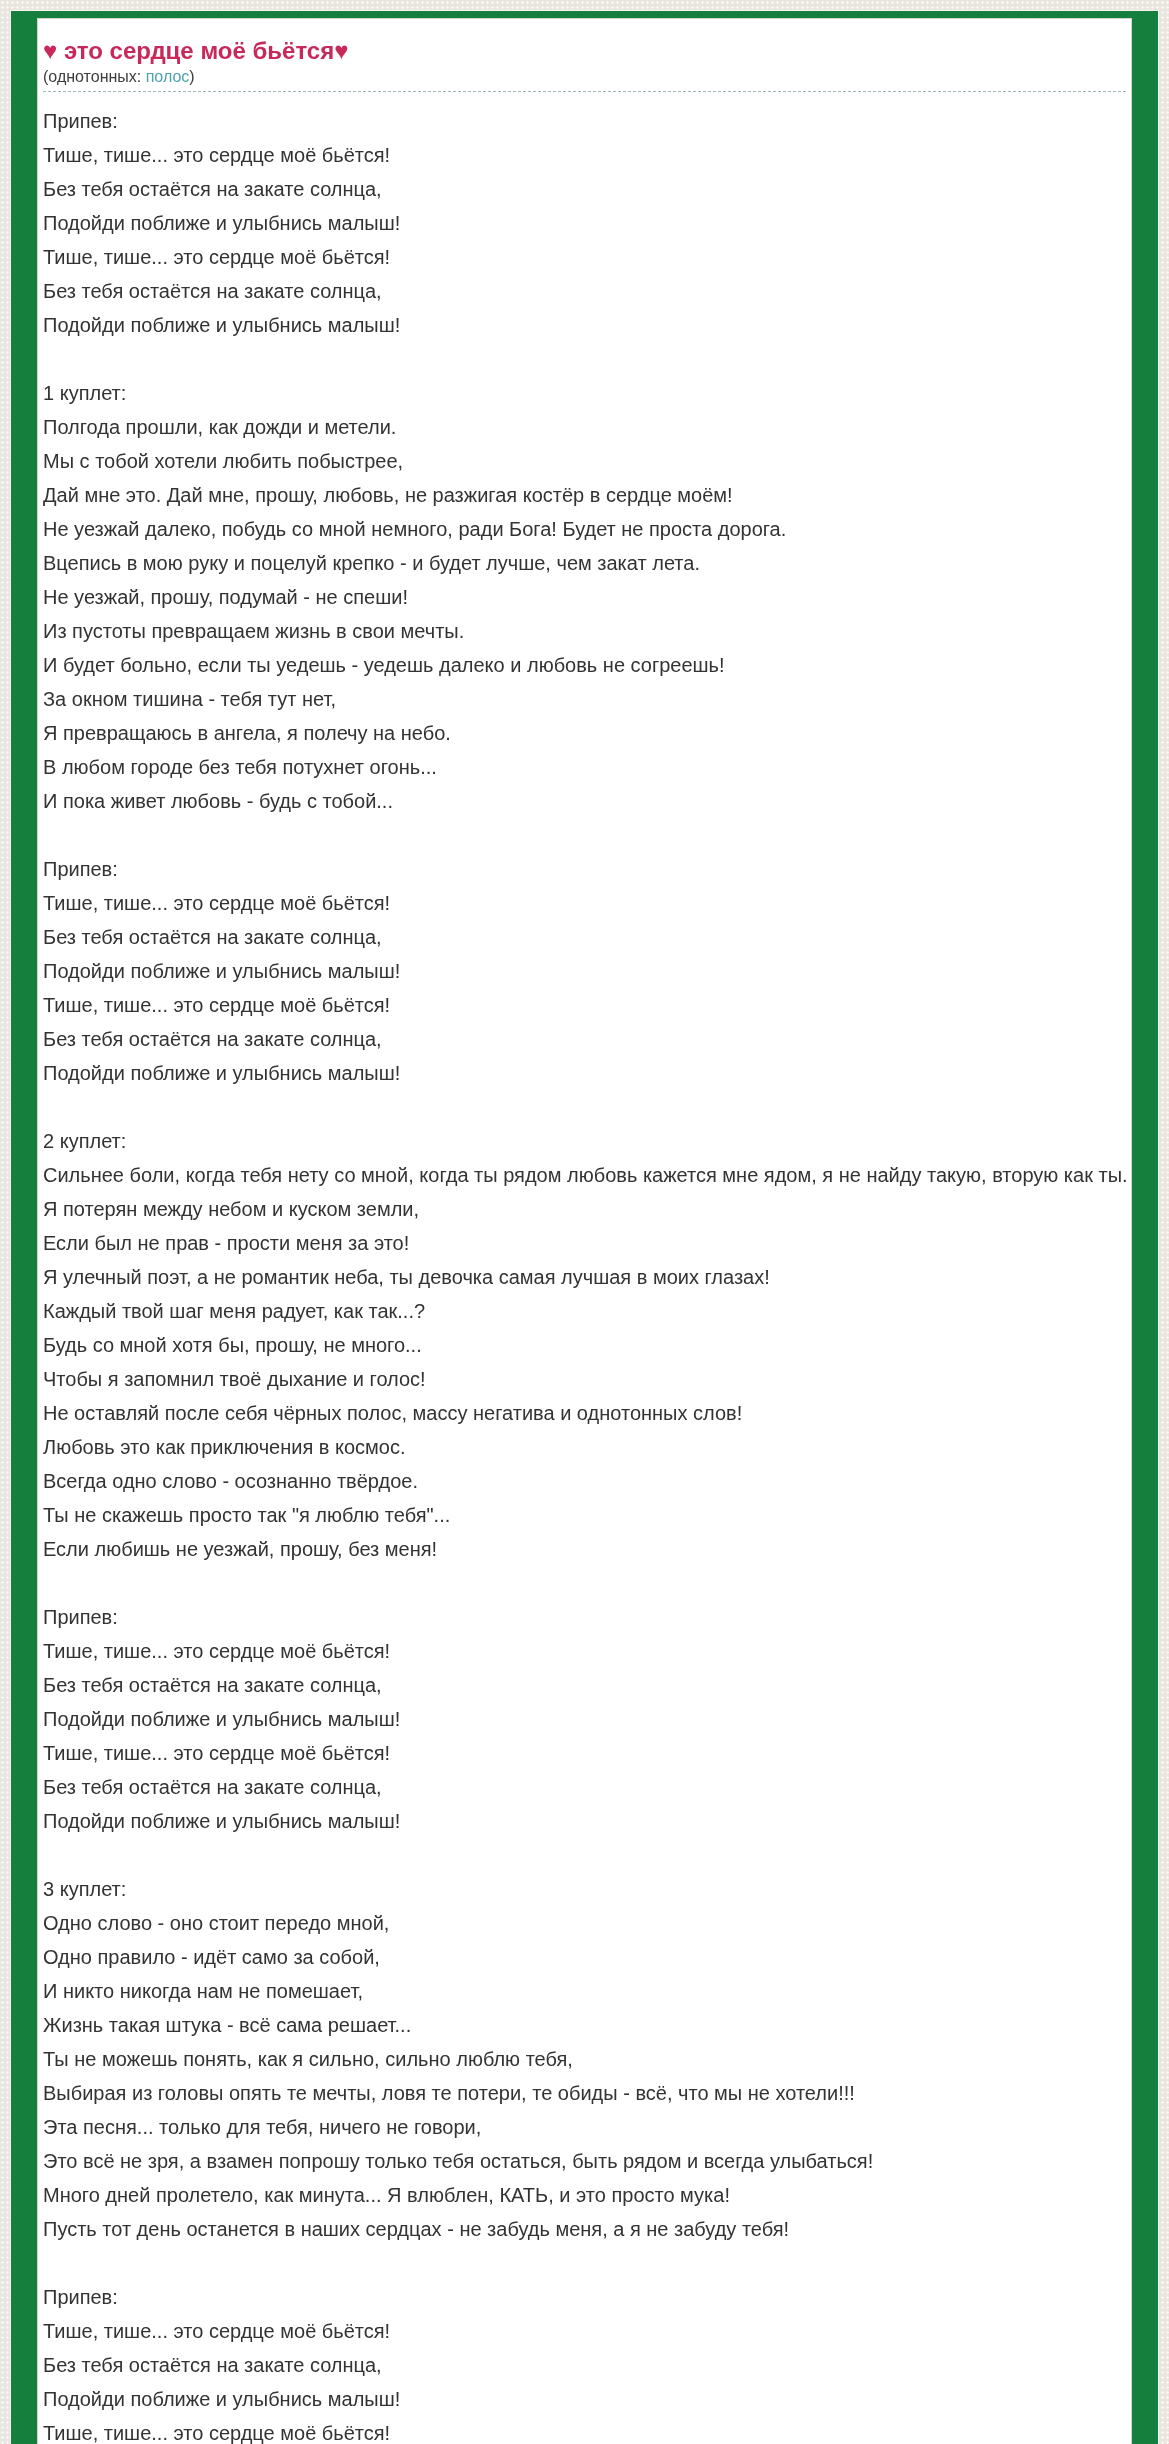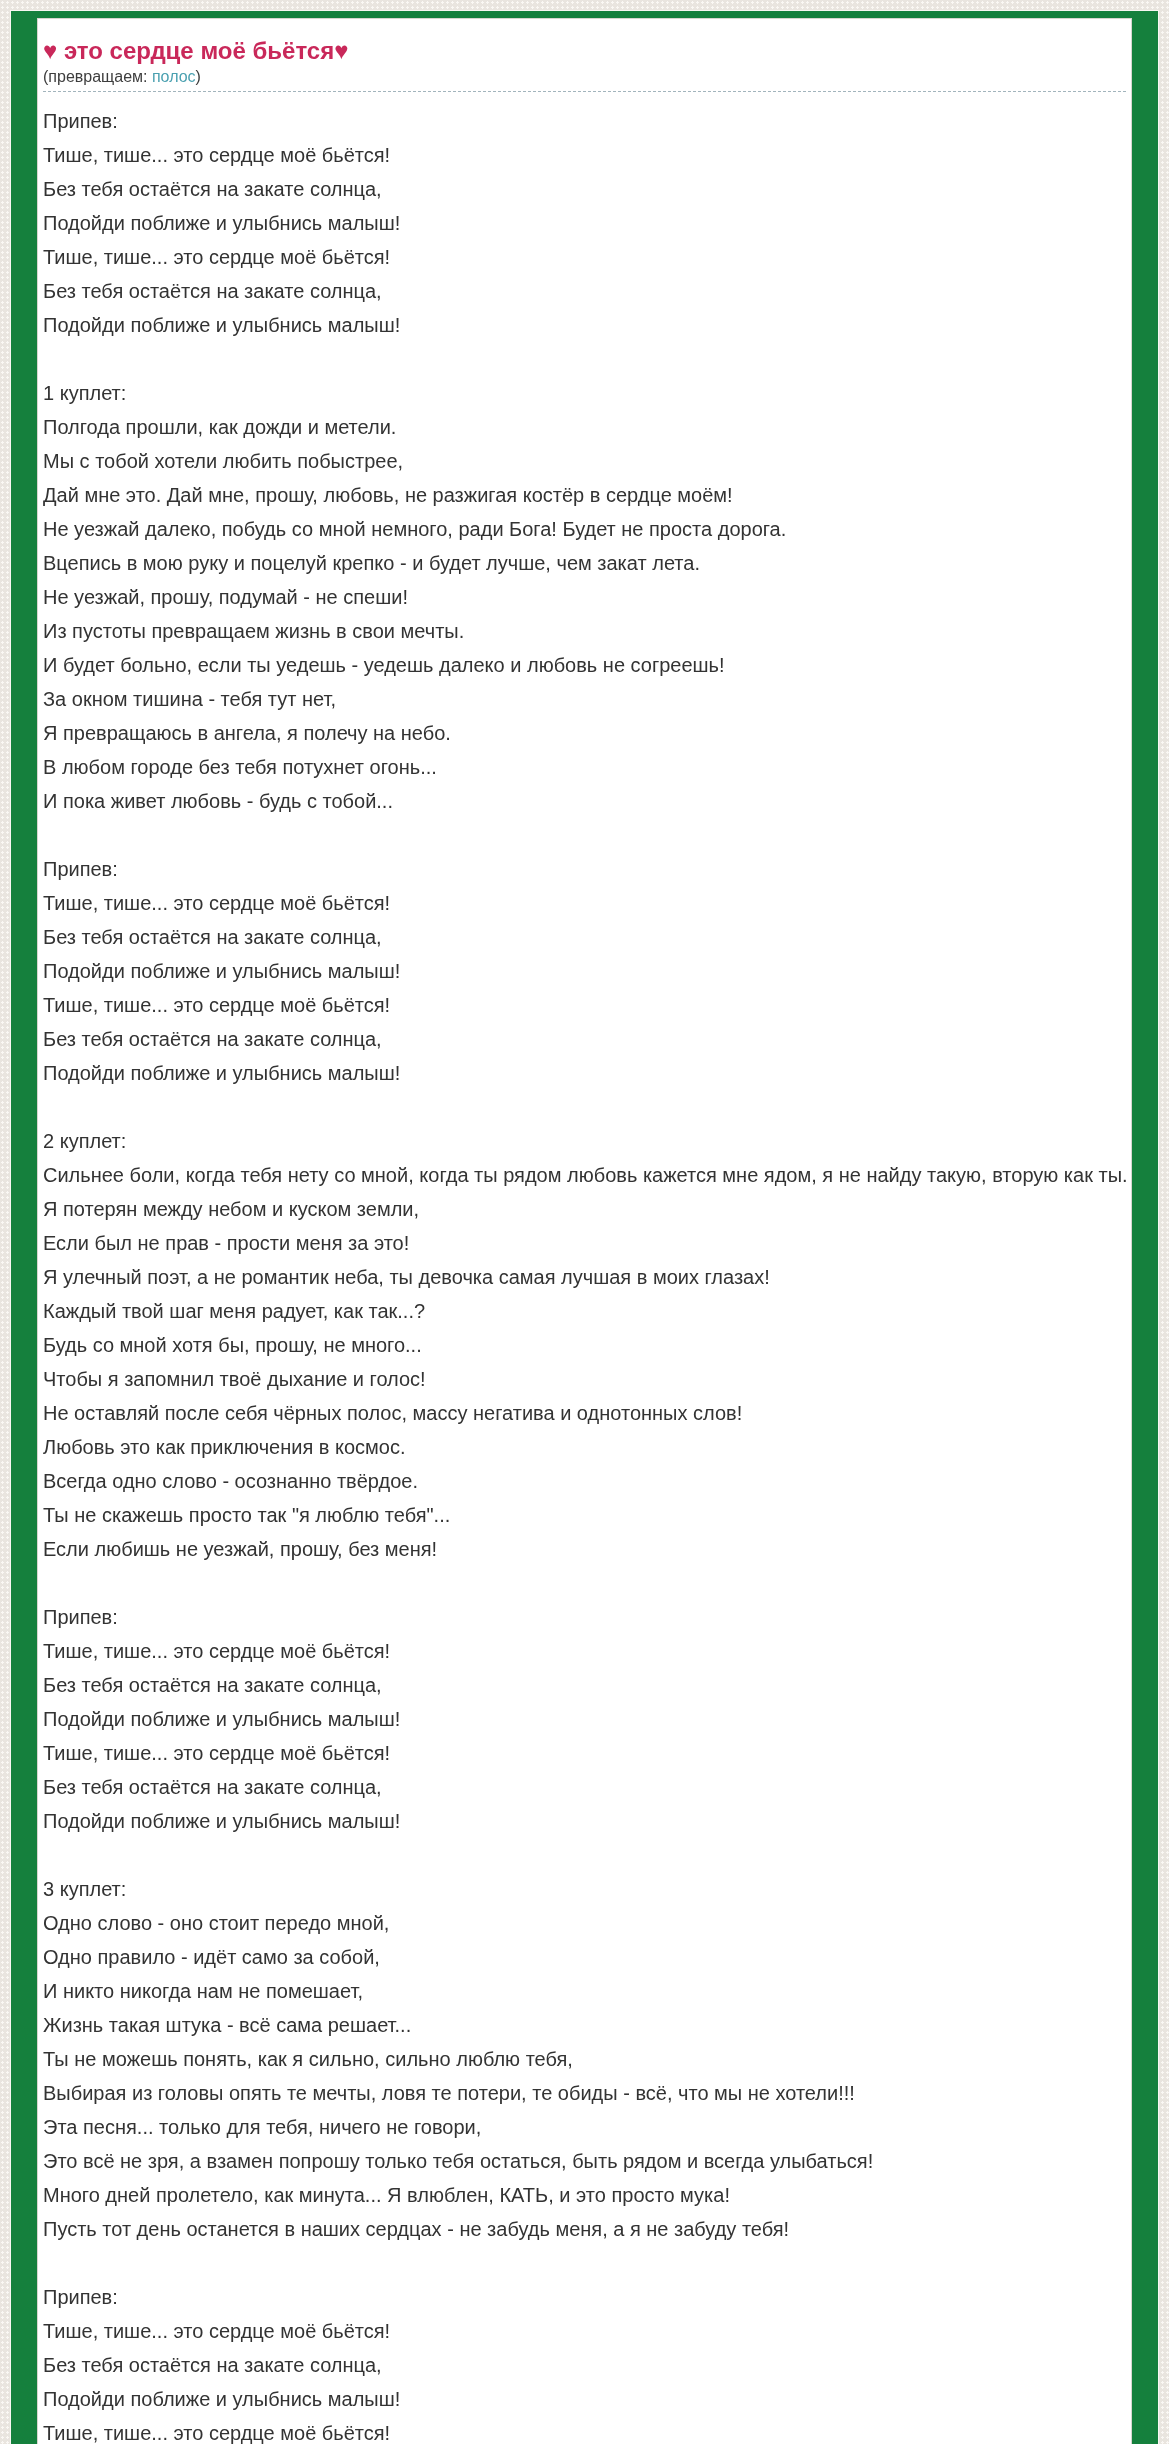--- a/index.html
+++ b/index.html
@@ -63,21 +63,21 @@
 </head>
 <body>
 
 <div class="page">
   <div class="content-frame">
     <div class="lyrics-panel">
 
       <div>
         <h1 class="song-title">♥ это сердце моё бьётся♥</h1>
         <div class="artist-line">
-          <span>(превращаем: </span><a class="artist-link">полос</a><span>)</span>
+          <span>(однотонных: </span><a class="artist-link">полос</a><span>)</span>
         </div>
         <div class="dashed-divider"></div>
       </div>
 
       <div class="lyrics-text">Припев:
 Тише, тише... это сердце моё бьётся!
 Без тебя остаётся на закате солнца,
 Подойди поближе и улыбнись малыш!
 Тише, тише... это сердце моё бьётся!
 Без тебя остаётся на закате солнца,

